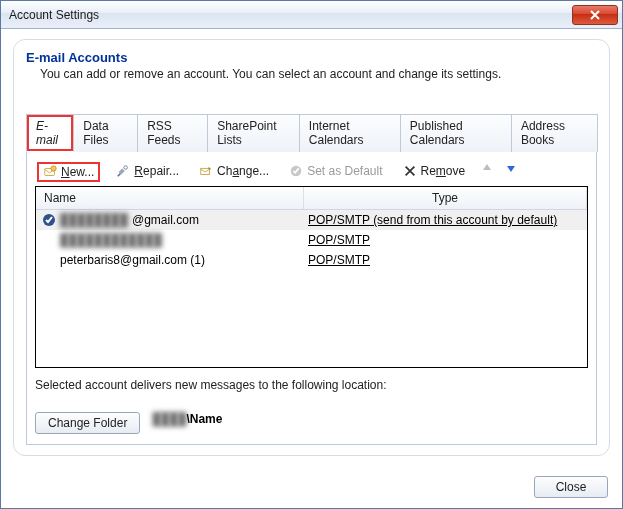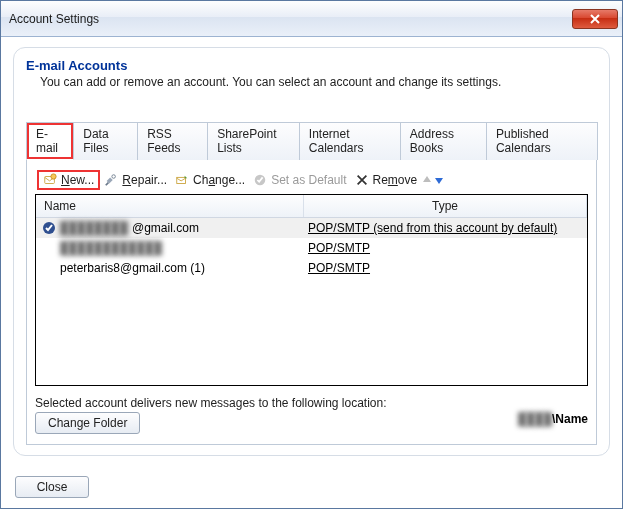--- a/index.html
+++ b/index.html
@@ -2,21 +2,21 @@
 <html><head>
 <meta charset="utf-8">
 <style>
   * { box-sizing: border-box; font-family: "Segoe UI", Tahoma, sans-serif; font-size: 12px; }
   body { margin: 0; background: #fff; }
   .window {
     width: 623px; height: 509px; border: 1px solid #5a78a0;
     background: #fff; position: relative; display: flex; flex-direction: column;
   }
   .titlebar {
-    height: 36px; display: flex; align-items: center;
+    height: 28px; display: flex; align-items: center;
     background: linear-gradient(#fdfefe, #e9eef7 45%, #dbe4f1 46%, #eaf0f9);
     border-bottom: 1px solid #9db3d1;
   }
   .titlebar .title { padding-left: 8px; color: #1a1a1a; flex: 1; }
   .closebtn {
     width: 46px; height: 20px; margin-right: 4px;
     background: linear-gradient(#e67a68, #d9472f 45%, #c62d12 46%, #de5b3f);
     border: 1px solid #8a3420; border-radius: 3px;
     display: flex; align-items: center; justify-content: center; color: #fff;
     font-weight: bold; font-size: 11px; text-shadow: 0 0 2px rgba(0,0,0,.4);
@@ -31,47 +31,47 @@
   .subtext { color: #222; margin: 0 0 24px 14px; }
   .tabs { display: flex; margin-top: 8px; border-bottom: 1px solid #bfcad8; }
   .tab {
     padding: 4px 9px; border: 1px solid #bfcad8; border-bottom: none;
     background: linear-gradient(#fdfdfe, #eef2f8); color: #222; margin-right: -1px;
     position: relative; top: 1px;
   }
   .tab.active {
     background: #fff; border-bottom: 1px solid #fff; z-index: 2;
   }
-  .tab.highlight { box-shadow: 0 0 0 2px #e33 inset; }
+  .tab.highlight { box-shadow: 0 0 0 2px #e33 inset; font-style: italic; }
   .panel { border: 1px solid #bfcad8; border-top: none; flex: 1; display: flex; flex-direction: column; padding: 8px 8px 10px 8px; }
-  .toolbar { display: flex; align-items: center; margin: 2px 0 4px 2px; }
+  .toolbar { display: flex; align-items: flex-start; gap: 12px; margin: 2px 0 4px 2px; }
   .tbtn { display: flex; align-items: center; gap: 4px; color: #222; padding: 2px 4px; }
   .tbtn.disabled { color: #9a9a9a; }
   .tbtn .und { text-decoration: underline; }
   .tbtn.highlight-red { border: 2px solid #e33; padding: 1px 4px; }
   .icon { width: 14px; height: 14px; display: inline-block; }
   .arrow { width: 12px; height: 12px; }
   .listwrap { border: 1px solid #000000; flex: 1; display: flex; flex-direction: column; min-height: 170px; }
   .listhead { display: flex; background: linear-gradient(#fdfdfe,#eef2f8); border-bottom: 1px solid #d0d7e2; }
   .listhead .hcell { padding: 4px 8px; border-right: 1px solid #d9e0ea; color: #222; }
   .hname { width: 268px; }
   .htype { flex: 1; text-align: center; }
   .row { display: flex; padding: 3px 4px; align-items: center; }
   .row .cname { width: 268px; display: flex; align-items: center; gap: 4px; padding-left: 2px; }
   .row .ctype { flex: 1; text-decoration: underline; }
   .row.def { background: #f0f0f0; }
   .blur { color: transparent; text-shadow: 0 0 5px rgba(100,100,100,.9); }
   .defaulticon { width: 14px; height: 14px; }
   .loc { margin-top: 10px; color: #222; }
-  .locrow { display: flex; align-items: flex-start; gap: 0; margin-top: 2px; justify-content: space-between; }
+  .locrow { display: flex; align-items: flex-start; gap: 12px; margin-top: 20px; }
   .btn {
     padding: 3px 12px; border: 1px solid #9aa7b8; border-radius: 3px;
     background: linear-gradient(#fdfdfe,#e7ecf3); color: #222;
   }
-  .footer { display: flex; padding: 10px 14px; }
+  .footer { display: flex; justify-content: flex-end; padding: 10px 14px; }
   .footer .btn { min-width: 74px; text-align: center; }
   .locpath { margin-top: 3px; }
   .bold { font-weight: bold; }
 </style>
 </head>
 <body>
 
 <div class="window">
 
   <div class="titlebar">
@@ -88,22 +88,22 @@
 
       <div class="heading">E-mail Accounts</div>
       <div class="subtext">You can add or remove an account. You can select an account and change its settings.</div>
 
       <div class="tabs">
         <div class="tab active highlight">E-mail</div>
         <div class="tab">Data Files</div>
         <div class="tab">RSS Feeds</div>
         <div class="tab">SharePoint Lists</div>
         <div class="tab">Internet Calendars</div>
+        <div class="tab">Published Calendars</div>
         <div class="tab">Address Books</div>
-        <div class="tab">Published Calendars</div>
       </div>
 
       <div class="panel">
 
         <div class="toolbar">
           <div class="tbtn highlight-red">
             <svg class="icon" viewBox="0 0 16 16">
               <rect x="2" y="4" width="11" height="8" rx="1" fill="#fff" stroke="#caa23a"></rect>
               <path d="M2 5 L7.5 9 L13 5" fill="none" stroke="#caa23a"></path>
               <circle cx="12" cy="4" r="3" fill="#f6c95a" stroke="#c98f1e"></circle>

